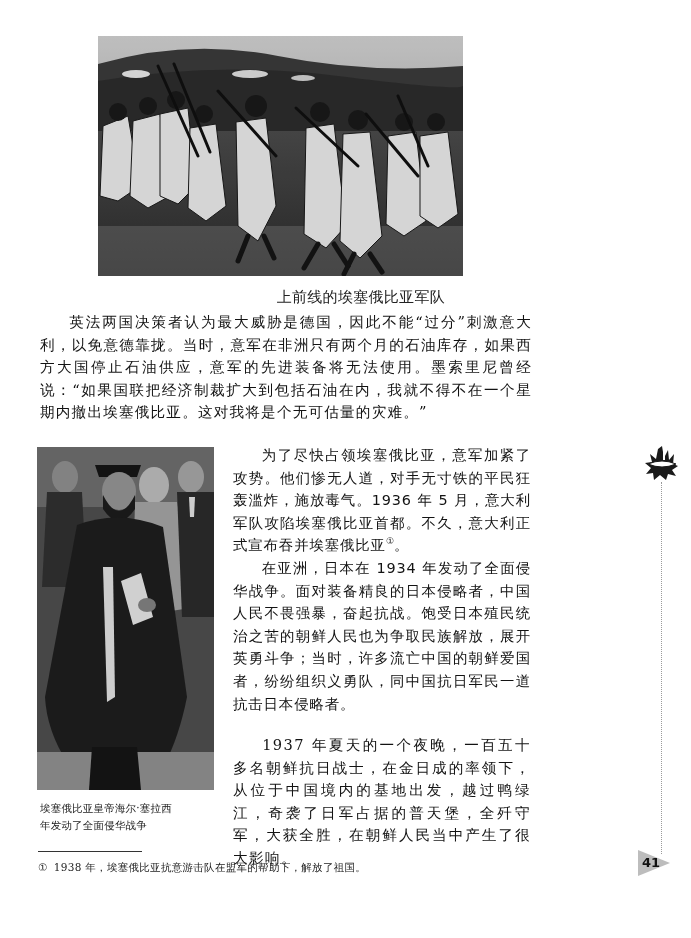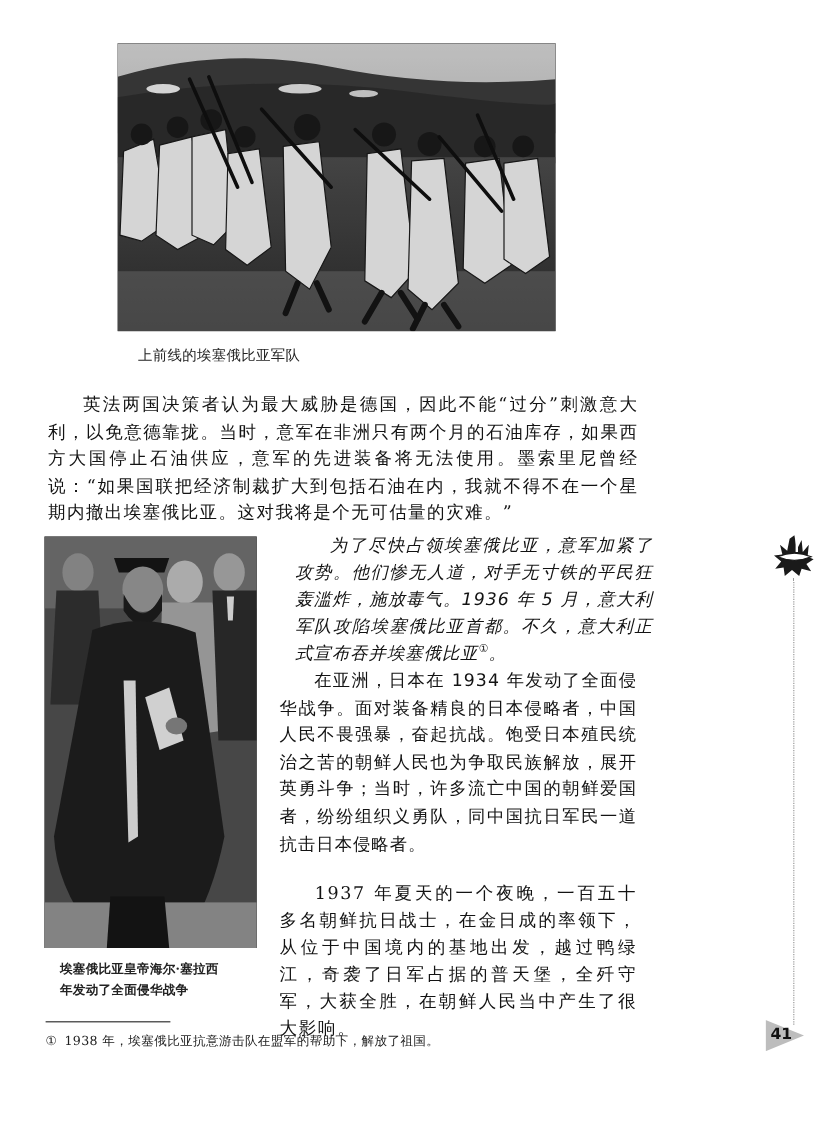--- a/index.html
+++ b/index.html
@@ -19,40 +19,40 @@
 
     
     .photo1 {
       left: 98px; top: 36px; width: 365px; height: 240px;
       background: #2a2a2a;
       overflow: hidden;
     }
     .photo1 svg { display: block; }
 
     .caption1 {
-      left: 115px; top: 288px; width: 365px;
-      text-align: left;
-      font-size: 12px;
+      left: 80px; top: 288px; width: 365px;
+      text-align: right;
+      font-size: 15px;
       letter-spacing: 0.3px;
       color: #222;
     }
 
     
     .para {
       font-size: 14.6px;
       line-height: 22.6px;
       letter-spacing: 1.2px;
       text-align: justify;
       text-indent: 2em;
       margin: 0;
       color: #131313;
     }
-    .para1 { left: 40px; top: 311px; width: 492px; margin-top: 16px; }
-
-    .para2 { left: 246px; top: 444px; width: 298px; font-style: italic; }
+    .para1 { left: 40px; top: 311px; width: 492px; }
+
+    .para2 { left: 233px; top: 444px; width: 298px; }
     .para3 { left: 233px; top: 557px; width: 298px; }
     .para4 { left: 233px; top: 734px; width: 298px; }
 
     .para2, .para3 {
       font-family: "DejaVu Sans", "Liberation Sans", sans-serif;
       font-size: 14.4px;
       letter-spacing: 0.9px;
     }
     .para4 { letter-spacing: 1.4px; }
 
@@ -65,26 +65,25 @@
 
     
     .photo2 {
       left: 37px; top: 447px; width: 177px; height: 343px;
       background: #3a3a3a;
       overflow: hidden;
     }
     .photo2 svg { display: block; }
 
     .caption2 {
-      left: 50px; top: 800px; width: 180px;
+      left: 40px; top: 800px; width: 180px;
       font-size: 10.5px;
       line-height: 17px;
       letter-spacing: 0.2px;
       color: #222;
-      font-weight: bold;
     }
 
     
     .fn-rule {
       left: 38px; top: 851px; width: 104px; height: 1px;
       background: #333;
     }
     .footnote {
       left: 38px; top: 861px; width: 500px;
       font-size: 10.5px;

